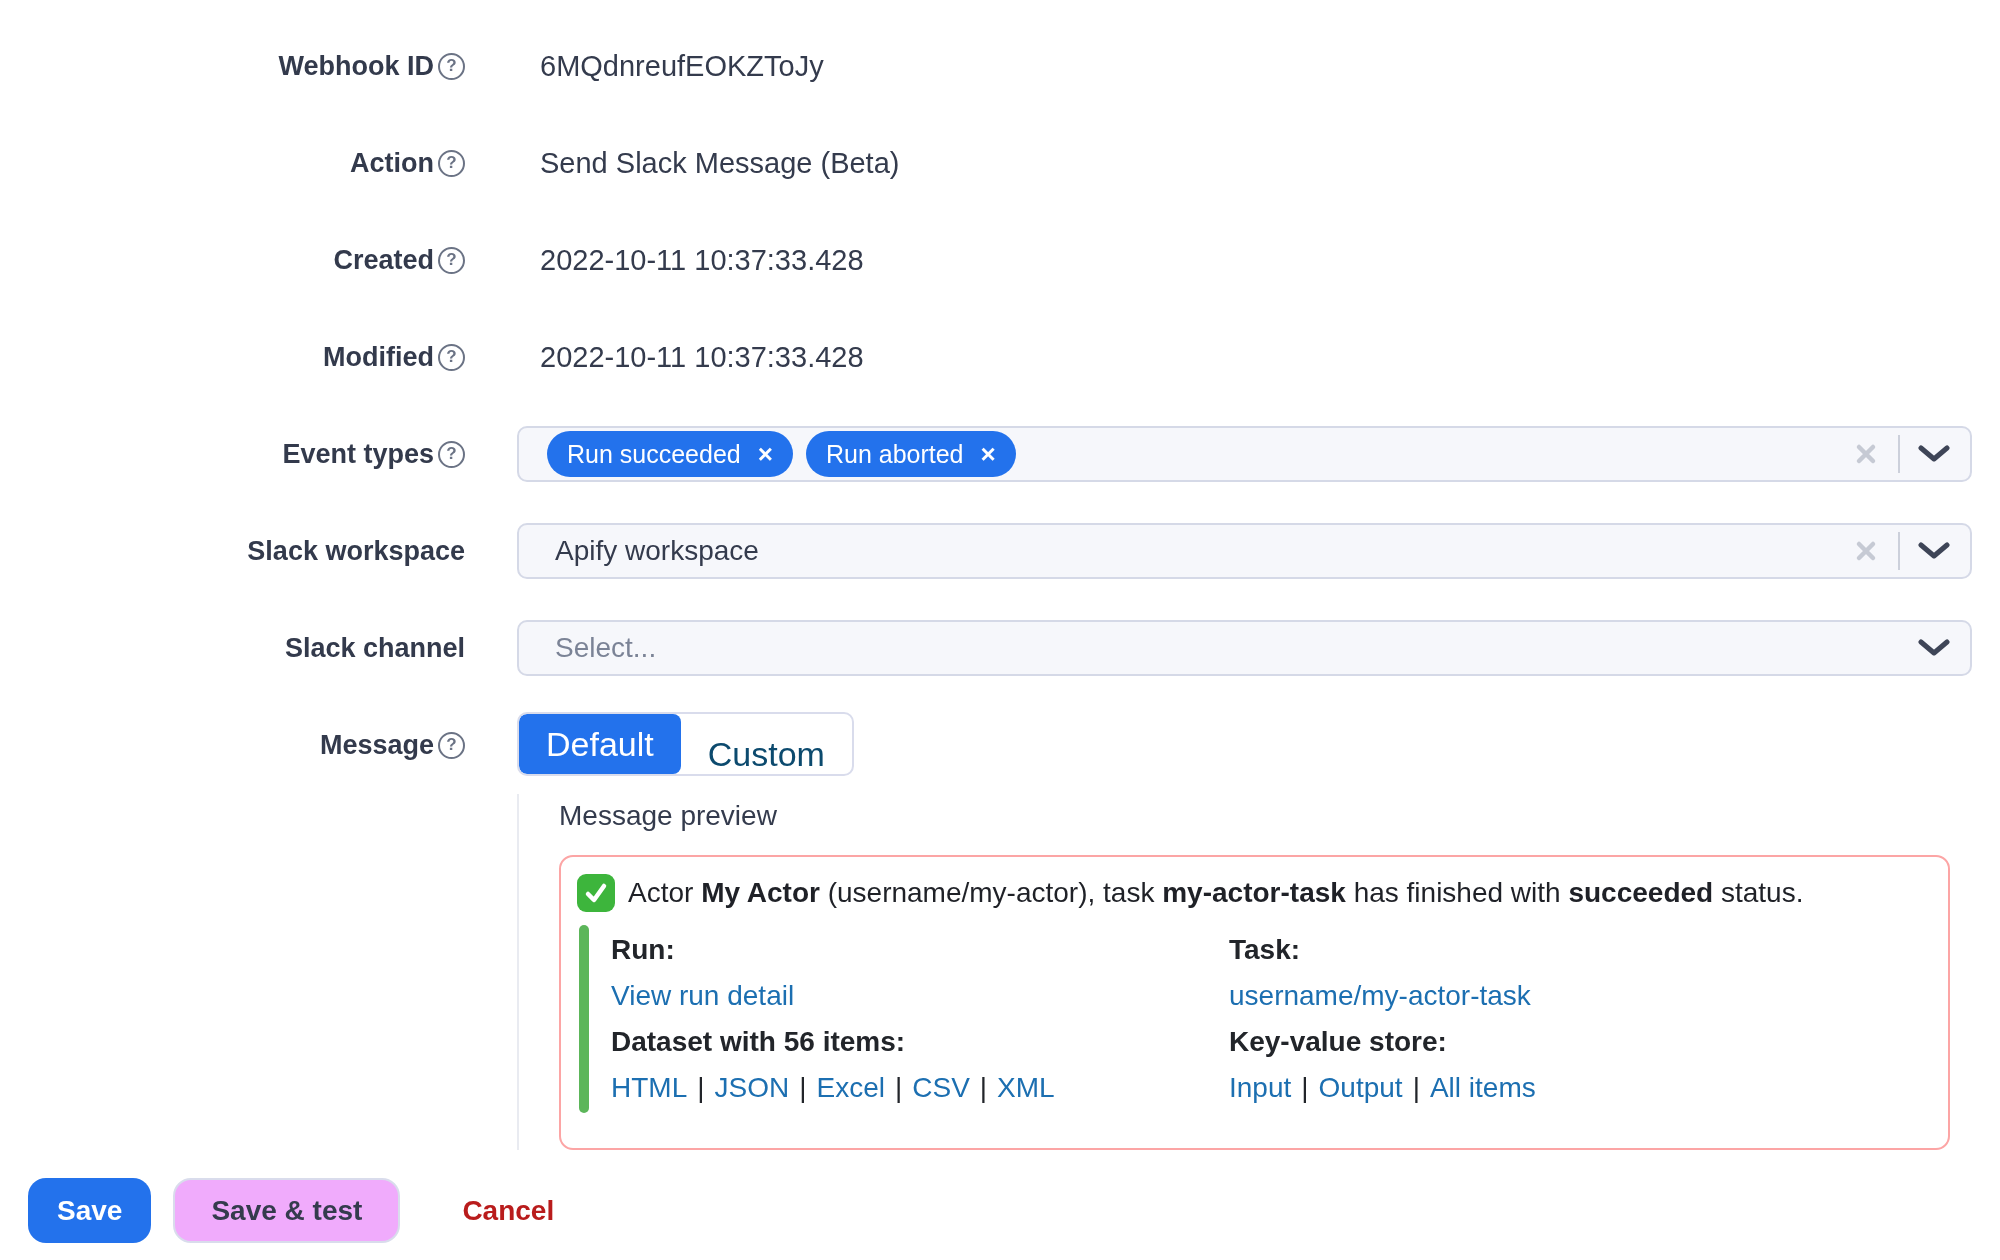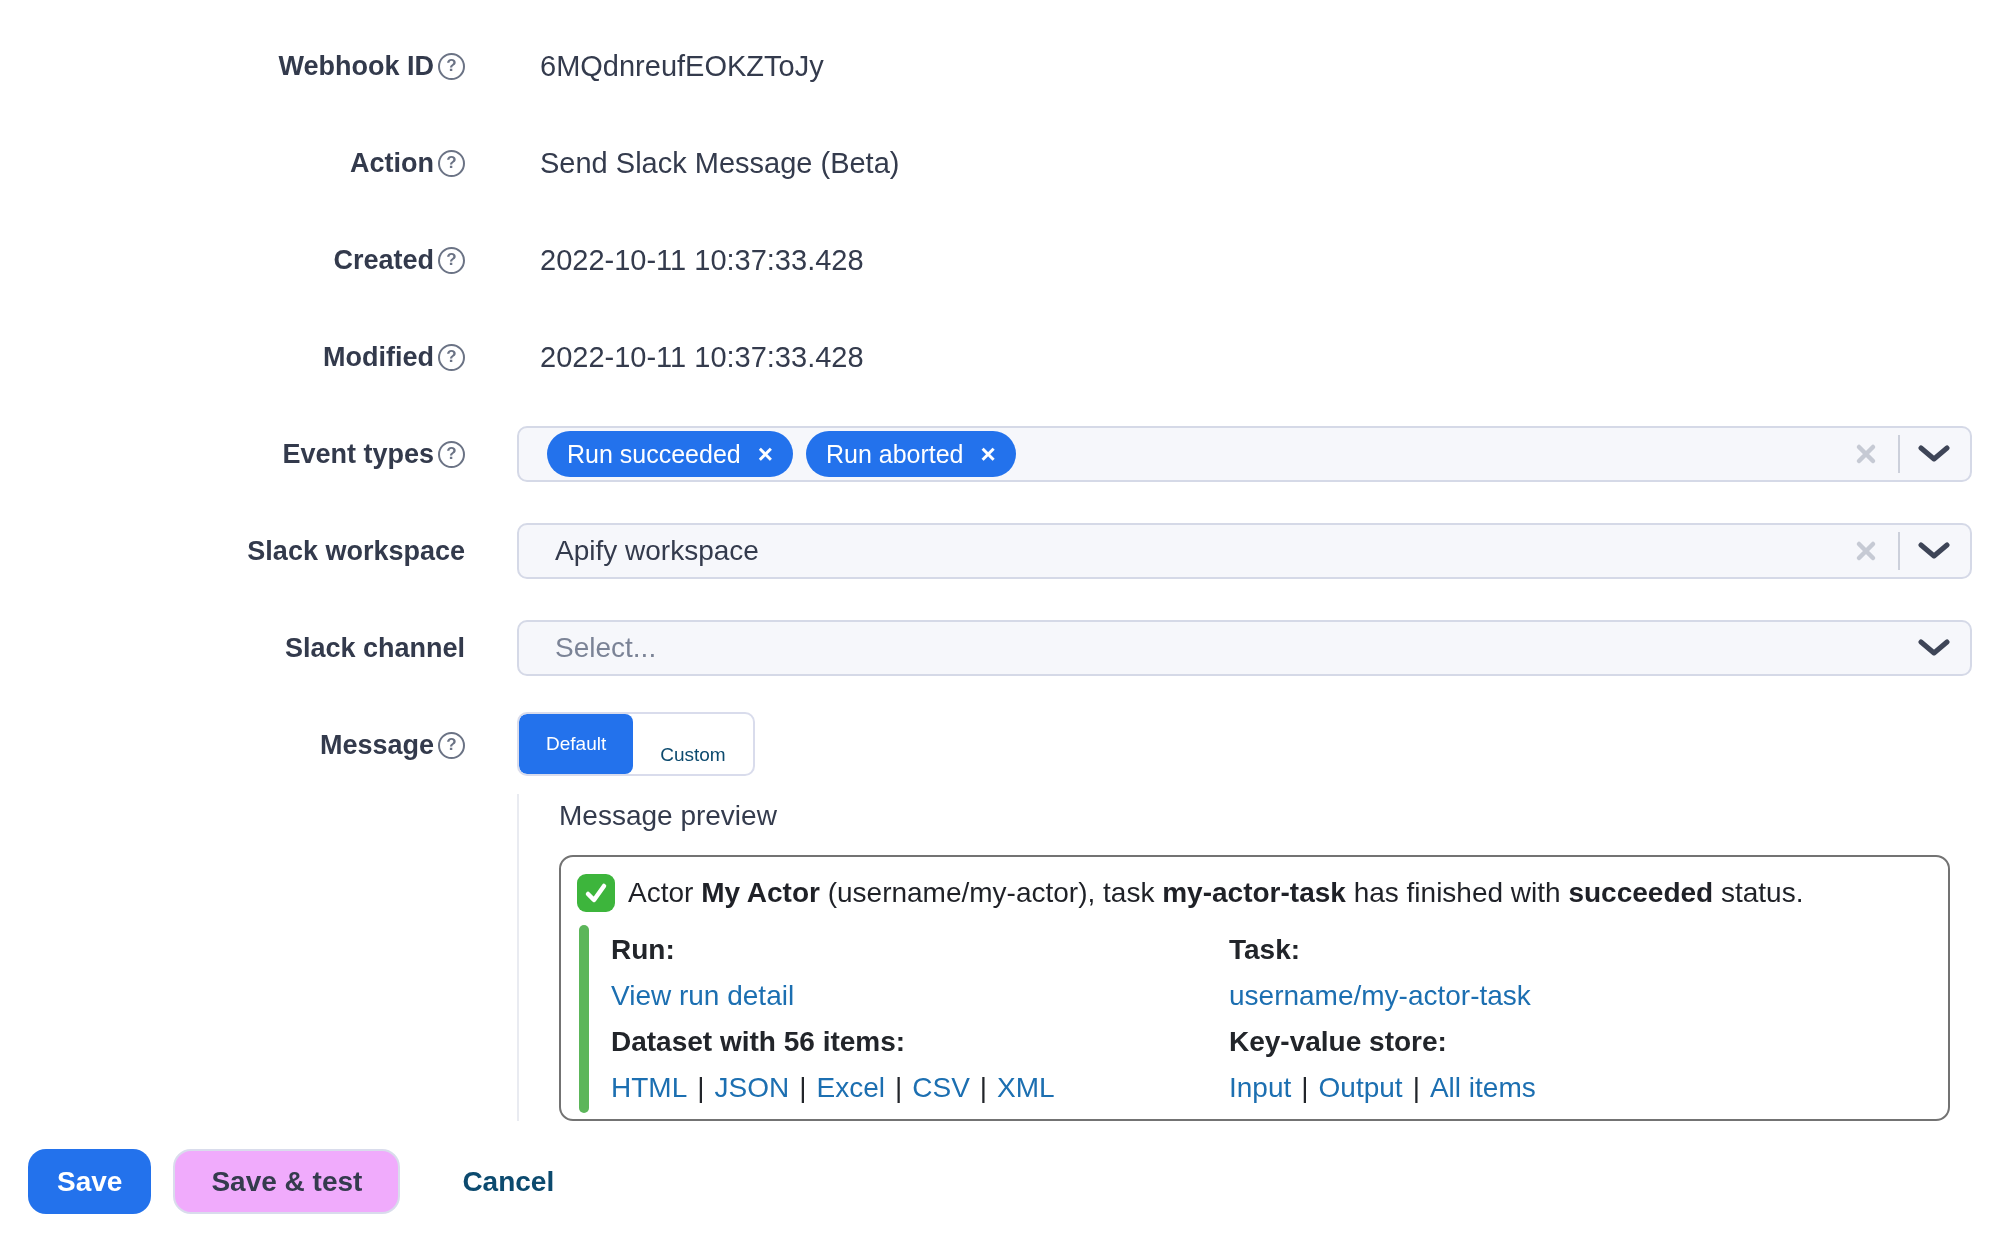--- a/index.html
+++ b/index.html
@@ -49,35 +49,35 @@
   .controls { margin-left: auto; display: flex; align-items: center; }
   .clear-x { display: flex; align-items: center; cursor: pointer; }
   .ctrl-divider { width: 2px; height: 38px; background: #ccd0db; margin: 0 18px; }
   .chev { display: flex; align-items: center; cursor: pointer; }
 
   .seg-group {
     display: inline-flex; height: 64px;
     border: 2px solid #d9dcec; border-radius: 10px;
     overflow: hidden; background: #ffffff;
   }
-  .seg { font-size: 19px; display: flex; align-items: center; padding: 17px 27px; cursor: pointer; }
+  .seg { font-size: 34px; display: flex; align-items: center; padding: 17px 27px; cursor: pointer; }
   .seg.active { background: #2372ec; color: #ffffff; border-radius: 8px; }
   .seg.inactive { color: #0c4a6e; margin-top: 21px; }
 
   .message-content {
     margin-top: 18px;
     border-left: 2px solid #e9ebf1;
     padding: 6px 22px 0 40px;
   }
   .preview-heading { font-size: 28px; color: #343b4d; }
   .preview-box {
     margin-top: 23px;
     background: #ffffff;
-    border: 2px solid #737373; border-radius: 14px;
-    padding: 17px 18px 6px 16px;
+    border: 2px solid #fca5a5; border-radius: 14px;
+    padding: 17px 18px 35px 16px;
   }
   .pv-line1 { display: flex; align-items: center; gap: 13px; font-size: 28px; color: #1f2127; }
   .pv-line1 b { font-weight: 700; }
   .emoji {
     width: 38px; height: 38px; flex-shrink: 0;
     background: #3db53c; border-radius: 9px;
     display: flex; align-items: center; justify-content: center;
   }
   .attachment { display: flex; margin-top: 13px; }
   .att-bar { width: 10px; border-radius: 5px; background: #5cb65a; flex-shrink: 0; margin-left: 2px; }
@@ -85,21 +85,21 @@
   .att-col { font-size: 28px; color: #22252a; }
   .att-line { line-height: 46px; height: 46px; white-space: nowrap; }
   .att-title { font-weight: 700; }
   .plink { color: #1c6fb1; cursor: pointer; margin-top: 17px; }
   .sep { color: #22252a; margin: 0 10px; }
 
   .footer { display: flex; align-items: center; padding-left: 28px; margin-top: 28px; }
   .btn { height: 65px; border-radius: 18px; display: flex; align-items: center; font-size: 28px; font-weight: 600; cursor: pointer; }
   .btn-primary { background: #2372ec; color: #ffffff; padding: 0 29px; margin-right: 22px; }
   .btn-secondary { background: #f0abfc; color: #343b4d; border: 2px solid #d9dcec; padding: 0 36px; margin-right: 62px; }
-  .btn-text { color: #0c4a6e; font-size: 28px; font-weight: 600; cursor: pointer; }
+  .btn-text { color: #b91c1c; font-size: 28px; font-weight: 600; cursor: pointer; }
 </style>
 </head>
 <body>
 
 <div class="form">
 
   <div class="row">
     <div class="label-col">
       <span>Webhook ID</span>
       <span class="help">?</span>

